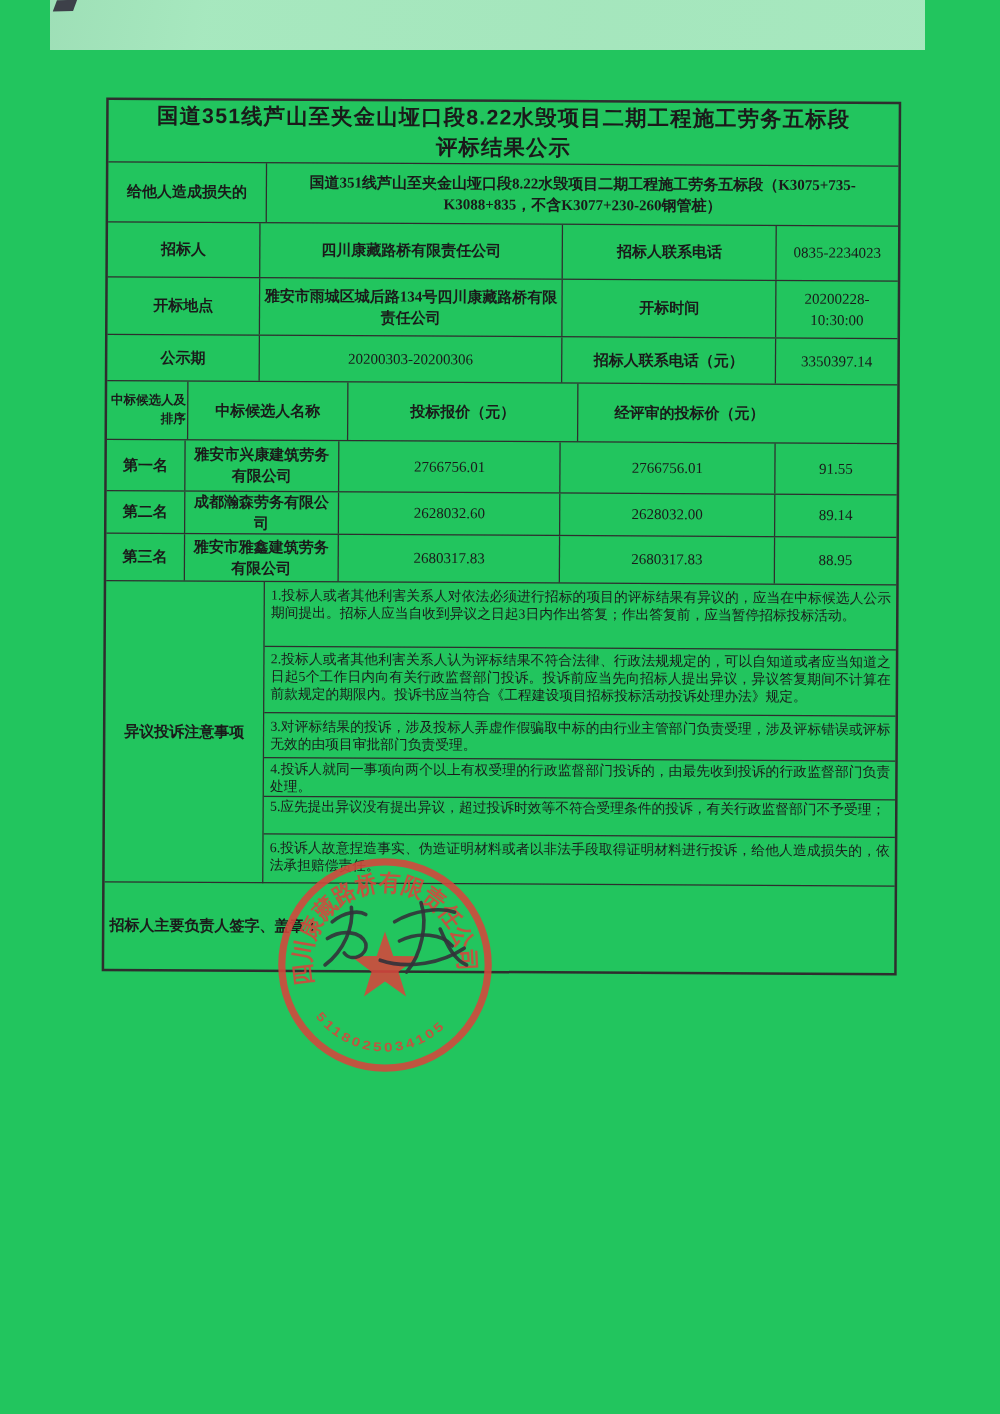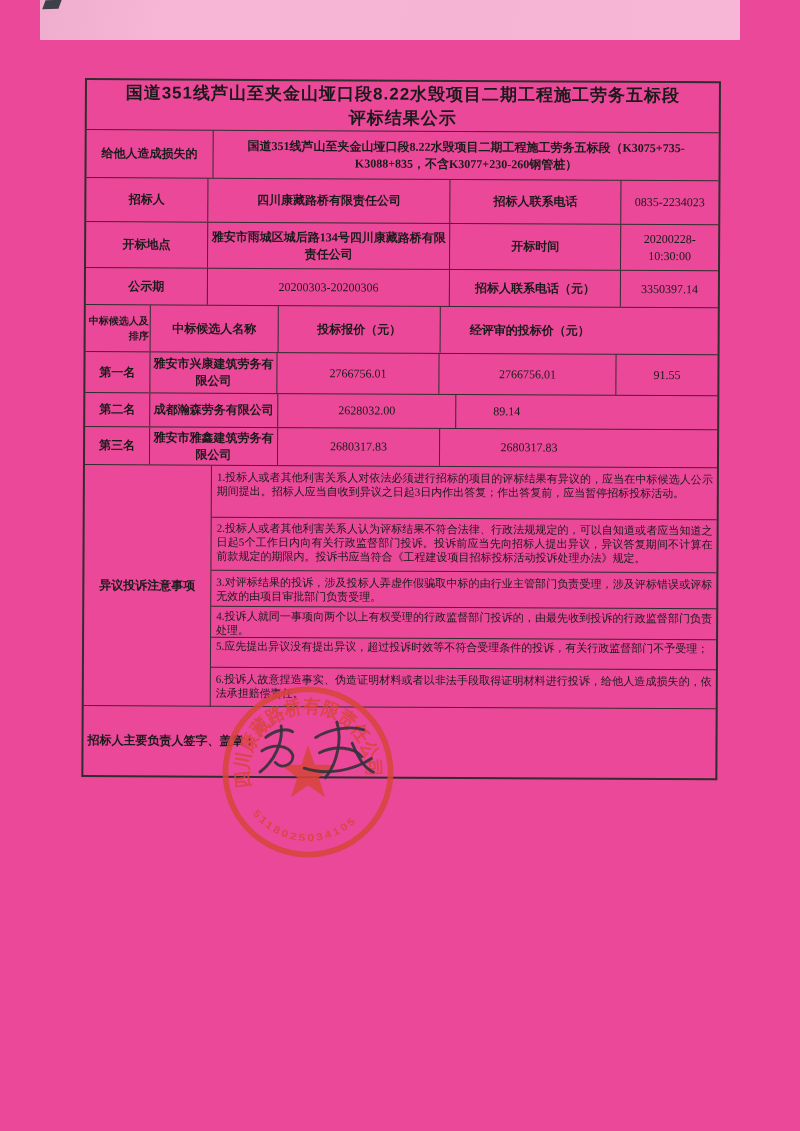--- a/index.html
+++ b/index.html
@@ -1,21 +1,21 @@
 <!DOCTYPE html>
 <html><head>
 <meta charset="utf-8">
 <style>
   html,body{margin:0;padding:0;}
   body{
     width:800px;height:1131px;position:relative;background:#ffffff;
     font-family:"Liberation Serif","DejaVu Serif",serif;color:#1a1a1a;
     overflow:hidden;
   }
-  .page{position:absolute;inset:0;background:#ec4899;}
+  .page{position:absolute;inset:0;background:#22c55e;}
   .corner-mark{position:absolute;left:44px;top:0;width:16px;height:9px;background:#3d4049;transform:skewX(-22deg) rotate(-2deg);}
   .top-streak{position:absolute;left:40px;top:0;width:700px;height:40px;background:linear-gradient(100deg,#f1f1f2 0%,#ffffff 18%,#fcfcfc 60%,#ffffff 100%);opacity:.6;}
   .doc-table{
     position:absolute;left:85px;top:78px;width:632px;
     border:2px solid #2e2e2e;background:transparent;
     transform:rotate(0.3deg);transform-origin:0 0;
   }
   .row{display:flex;border-bottom:1px solid #2e2e2e;box-sizing:border-box;}
   .row:last-child{border-bottom:none;}
   .cell{
@@ -24,21 +24,21 @@
     text-align:center;padding:2px 3px;font-size:12px;line-height:17px;
   }
   .cell:last-child{border-right:none;}
   .lbl{font-weight:700;}
   .bold{font-weight:700;}
   .title-row{height:50px;}
   .title-cell{width:632px;font-family:"Liberation Sans","DejaVu Sans",sans-serif;font-weight:700;font-size:17px;line-height:24px;letter-spacing:1px;}
   .h48{height:48px}.h44{height:44px}.h46{height:46px}.h37{height:37px}
   .h47{height:47px}.h41{height:41px}.h34{height:34px}.h38{height:38px}
   .w127{width:127px}.w253{width:253px}.w151{width:178px}.w101{width:101px}
-  .w65{width:65px}.w161{width:128px}.w154{width:162px}.w505{width:505px}
+  .w65{width:65px}.w161{width:128px}.w154{width:184px}.w505{width:505px}
   .rank-hdr{font-size:10px;line-height:15px;padding:2px 1px;text-align:right;}
   .obj-row{height:241px;}
   .obj-items{display:flex;flex-direction:column;box-sizing:border-box;}
   .obj-item{
     box-sizing:border-box;border-bottom:1px solid #2e2e2e;
     font-size:11px;line-height:14px;text-align:justify;
     padding:4px 4px 0 5px;overflow:hidden;
   }
   .obj-item:last-child{border-bottom:none;}
   .oi1{height:52px}.oi2{height:53px;padding-top:3px}.oi3{height:37px}
@@ -105,28 +105,30 @@
     <div class="row h41">
       <div class="cell bold w65">第一名</div>
       <div class="cell bold w161">雅安市兴康建筑劳务有限公司</div>
       <div class="cell w154">2766756.01</div>
       <div class="cell w151">2766756.01</div>
       <div class="cell w101">91.55</div>
     </div>
     <div class="row h34">
       <div class="cell bold w65">第二名</div>
       <div class="cell bold w161">成都瀚森劳务有限公司</div>
+      <div class="cell w154">2628032.60</div>
       <div class="cell w151">2628032.00</div>
       <div class="cell w101">89.14</div>
     </div>
     <div class="row h38">
       <div class="cell bold w65">第三名</div>
       <div class="cell bold w161">雅安市雅鑫建筑劳务有限公司</div>
       <div class="cell w154">2680317.83</div>
       <div class="cell w151">2680317.83</div>
+      <div class="cell w101">88.95</div>
     </div>
 
     <div class="row obj-row">
       <div class="cell lbl w127" style="height:241px">异议投诉注意事项</div>
       <div class="obj-items w505">
         <div class="obj-item oi1">1.投标人或者其他利害关系人对依法必须进行招标的项目的评标结果有异议的，应当在中标候选人公示期间提出。招标人应当自收到异议之日起3日内作出答复；作出答复前，应当暂停招标投标活动。</div>
         <div class="obj-item oi2">2.投标人或者其他利害关系人认为评标结果不符合法律、行政法规规定的，可以自知道或者应当知道之日起5个工作日内向有关行政监督部门投诉。投诉前应当先向招标人提出异议，异议答复期间不计算在前款规定的期限内。投诉书应当符合《工程建设项目招标投标活动投诉处理办法》规定。</div>
         <div class="obj-item oi3">3.对评标结果的投诉，涉及投标人弄虚作假骗取中标的由行业主管部门负责受理，涉及评标错误或评标无效的由项目审批部门负责受理。</div>
         <div class="obj-item oi4">4.投诉人就同一事项向两个以上有权受理的行政监督部门投诉的，由最先收到投诉的行政监督部门负责处理。</div>
         <div class="obj-item oi5">5.应先提出异议没有提出异议，超过投诉时效等不符合受理条件的投诉，有关行政监督部门不予受理；</div>

